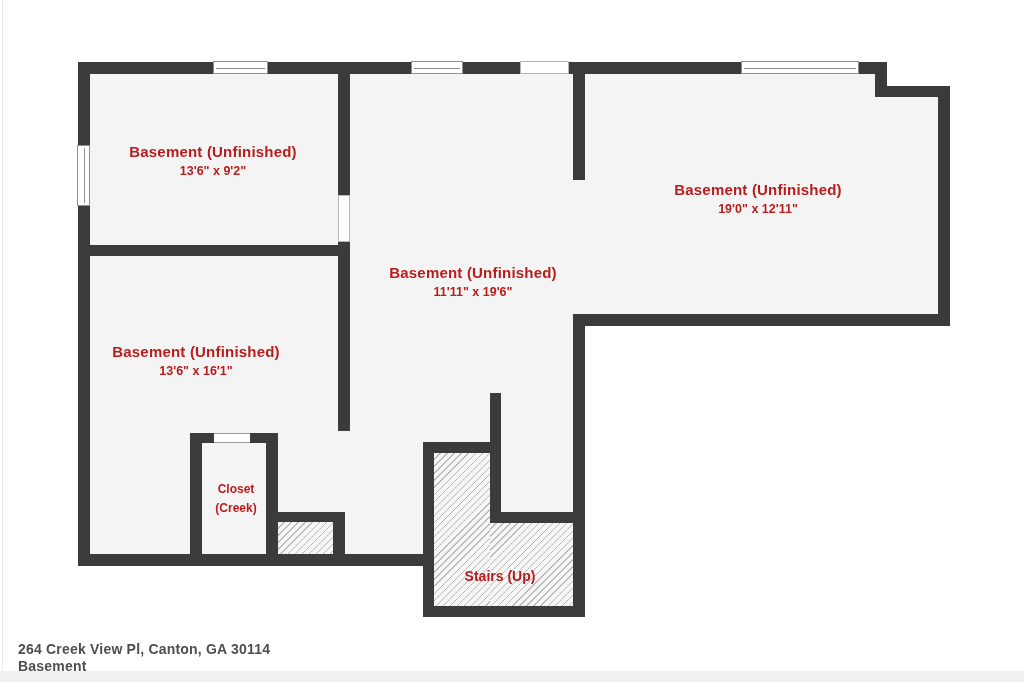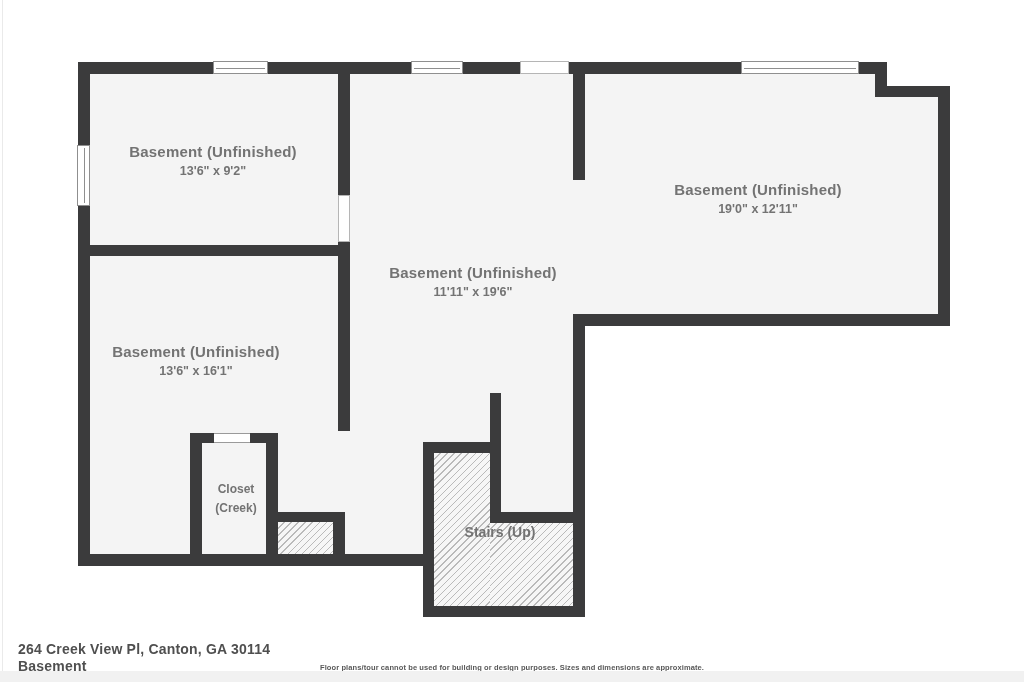--- a/index.html
+++ b/index.html
@@ -12,21 +12,21 @@
   .wall{position:absolute;background:#3b3b3c;}
   .hatch{
     position:absolute;
     background:repeating-linear-gradient(135deg,#f6f6f6 0px,#f6f6f6 4px,#bababa 4px,#bababa 5px);
   }
   .win{position:absolute;background:#ffffff;border:1px solid #8f8f8f;box-sizing:border-box;}
   .win.hdouble::after{content:"";position:absolute;left:2px;right:2px;top:50%;border-top:1px solid #8f8f8f;}
   .win.vdouble::after{content:"";position:absolute;top:2px;bottom:2px;left:50%;border-left:1px solid #8f8f8f;}
   .win.plain{border-color:#b5b5b5;}
   .doorgap{position:absolute;background:#ffffff;border-top:1px solid #9a9a9a;border-bottom:1px solid #9a9a9a;box-sizing:border-box;}
-  .room-label{position:absolute;text-align:center;color:#737373;font-weight:700;}
+  .room-label{position:absolute;text-align:center;color:#b91c1c;font-weight:700;}
   .room-name{font-size:15px;line-height:19px;letter-spacing:.2px;}
   .room-dims{font-size:12.5px;line-height:17px;margin-top:2px;}
   .closet-line{font-size:12px;line-height:19px;}
   .stairs-line{font-size:14px;line-height:17px;}
   .addr{position:absolute;left:18px;font-size:14px;font-weight:700;color:#4f4f4f;letter-spacing:.2px;}
   .disclaimer{position:absolute;left:0;top:663px;width:100%;text-align:center;font-size:7.5px;font-weight:700;color:#585858;letter-spacing:.1px;}
   .bottom-strip{position:absolute;left:0;top:671px;width:100%;height:11px;background:#f1f1f1;}
 </style>
 </head>
 <body>
@@ -90,21 +90,20 @@
     <div class="room-dims">11'11" x 19'6"</div>
   </div>
   <div class="room-label" style="left:86px;top:342px;width:220px;">
     <div class="room-name">Basement (Unfinished)</div>
     <div class="room-dims">13'6" x 16'1"</div>
   </div>
   <div class="room-label" style="left:186px;top:480px;width:100px;">
     <div class="closet-line">Closet</div>
     <div class="closet-line">(Creek)</div>
   </div>
-  <div class="room-label" style="left:425px;top:524px;width:150px;">
+  <div class="room-label" style="left:425px;top:568px;width:150px;">
     <div class="stairs-line">Stairs (Up)</div>
   </div>
 
   <div class="addr" style="top:641px;">264 Creek View Pl, Canton, GA 30114</div>
   <div class="addr" style="top:658px;">Basement</div>
-  <div class="disclaimer">Floor plans/tour cannot be used for building or design purposes. Sizes and dimensions are approximate.</div>
   <div class="bottom-strip"></div>
 </div>
 
 </body></html>

